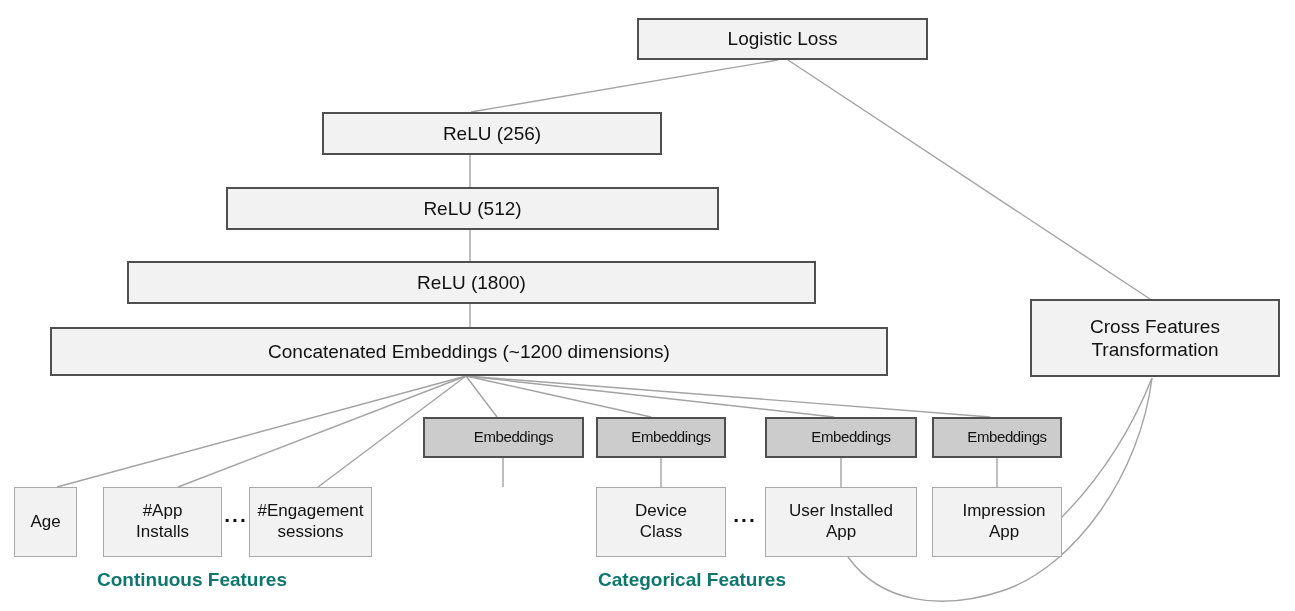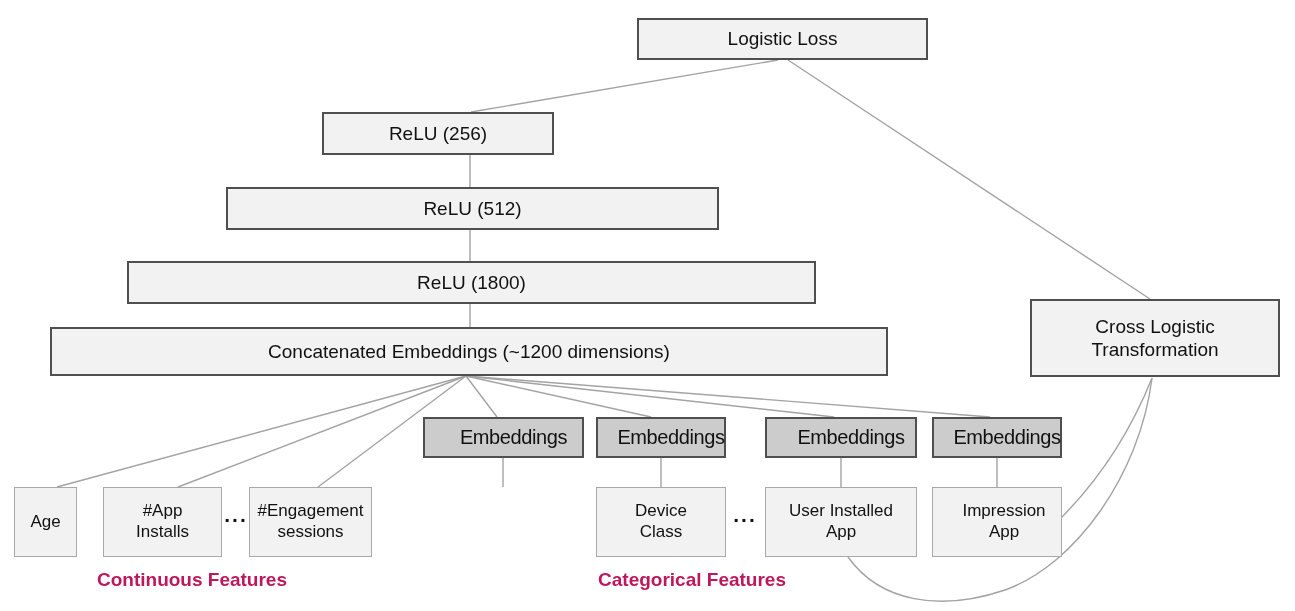--- a/index.html
+++ b/index.html
@@ -35,36 +35,36 @@
     line-height: 1.22;
   }
   .node .lbl { display: inline-block; }
   .feature {
     border: 1.5px solid #a9a9a9;
     font-size: 17px;
   }
   .embed {
     background: #cccccc;
     border: 2px solid #4f4f4f;
-    font-size: 20px;
+    font-size: 15px;
     letter-spacing: -0.4px;
     padding-left: 20px;
   }
   .dots {
     position: absolute;
     color: #111111;
     font-size: 21px;
     font-weight: 700;
     letter-spacing: 2px;
     line-height: 24px;
     text-align: center;
   }
   .group-label {
     position: absolute;
-    color: #be185d;
+    color: #0f766e;
     font-size: 19px;
     font-weight: 700;
     text-align: center;
   }
 </style>
 </head>
 <body>
 
 <div id="canvas">
 
@@ -91,35 +91,35 @@
     <line x1="997" y1="458" x2="997" y2="487"></line>
 
     <path d="M 848 557 C 880 602, 940 612, 1005 590 C 1075 565, 1140 475, 1152 378"></path>
     <path d="M 1062 517 Q 1120 458, 1152 378"></path>
   </svg>
 
   <div class="node" style="left:637px; top:18px; width:291px; height:42px;">
     <span class="lbl">Logistic Loss</span>
   </div>
 
-  <div class="node" style="left:322px; top:112px; width:232px; height:43px;text-align:center;">
+  <div class="node" style="left:322px; top:112px; width:340px; height:43px;text-align:center;">
     <span class="lbl">ReLU (256)</span>
   </div>
   <div class="node" style="left:226px; top:187px; width:493px; height:43px;">
     <span class="lbl">ReLU (512)</span>
   </div>
   <div class="node" style="left:127px; top:261px; width:689px; height:43px;">
     <span class="lbl">ReLU (1800)</span>
   </div>
   <div class="node" style="left:50px; top:327px; width:838px; height:49px;">
     <span class="lbl">Concatenated Embeddings (~1200 dimensions)</span>
   </div>
 
   <div class="node" style="left:1030px; top:299px; width:250px; height:78px;">
-    <span class="lbl" style="max-width:150px;">Cross Logistic Transformation</span>
+    <span class="lbl" style="max-width:150px;">Cross Features Transformation</span>
   </div>
 
   <div class="node embed" style="left:423px; top:417px; width:161px; height:41px;">
     <span class="lbl">Embeddings</span>
   </div>
   <div class="node embed" style="left:596px; top:417px; width:130px; height:41px;">
     <span class="lbl">Embeddings</span>
   </div>
   <div class="node embed" style="left:765px; top:417px; width:152px; height:41px;">
     <span class="lbl">Embeddings</span>

